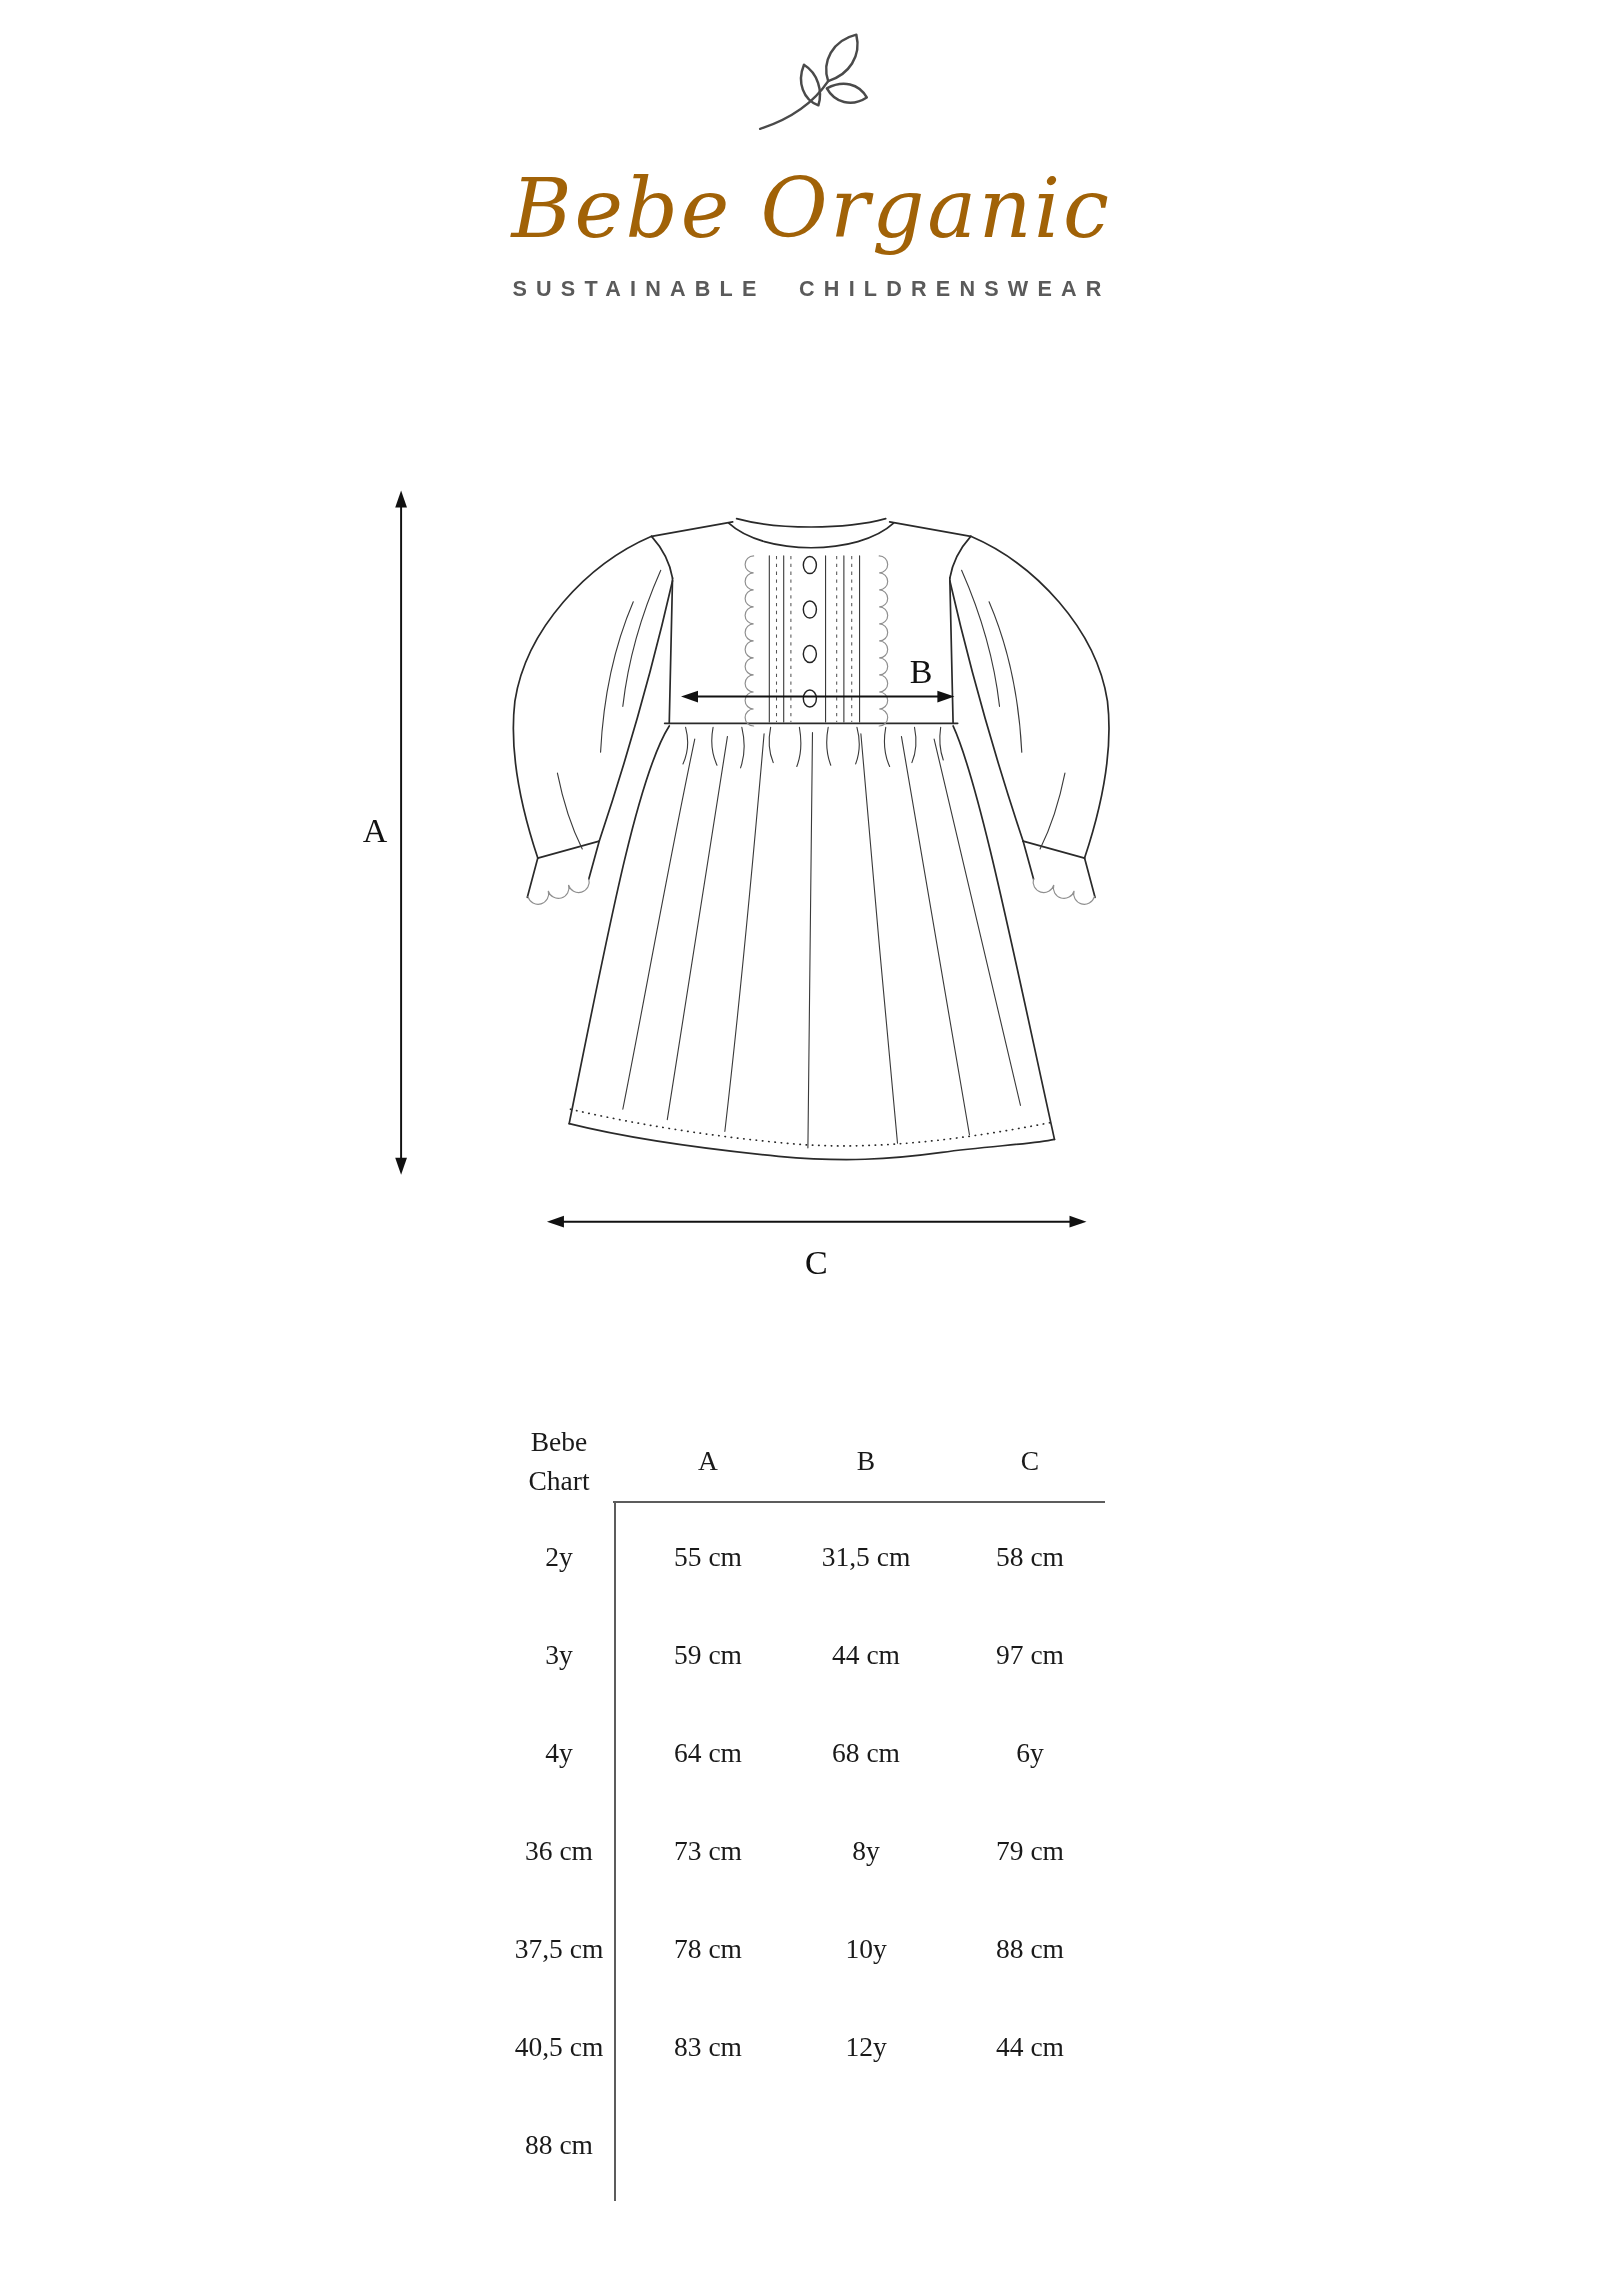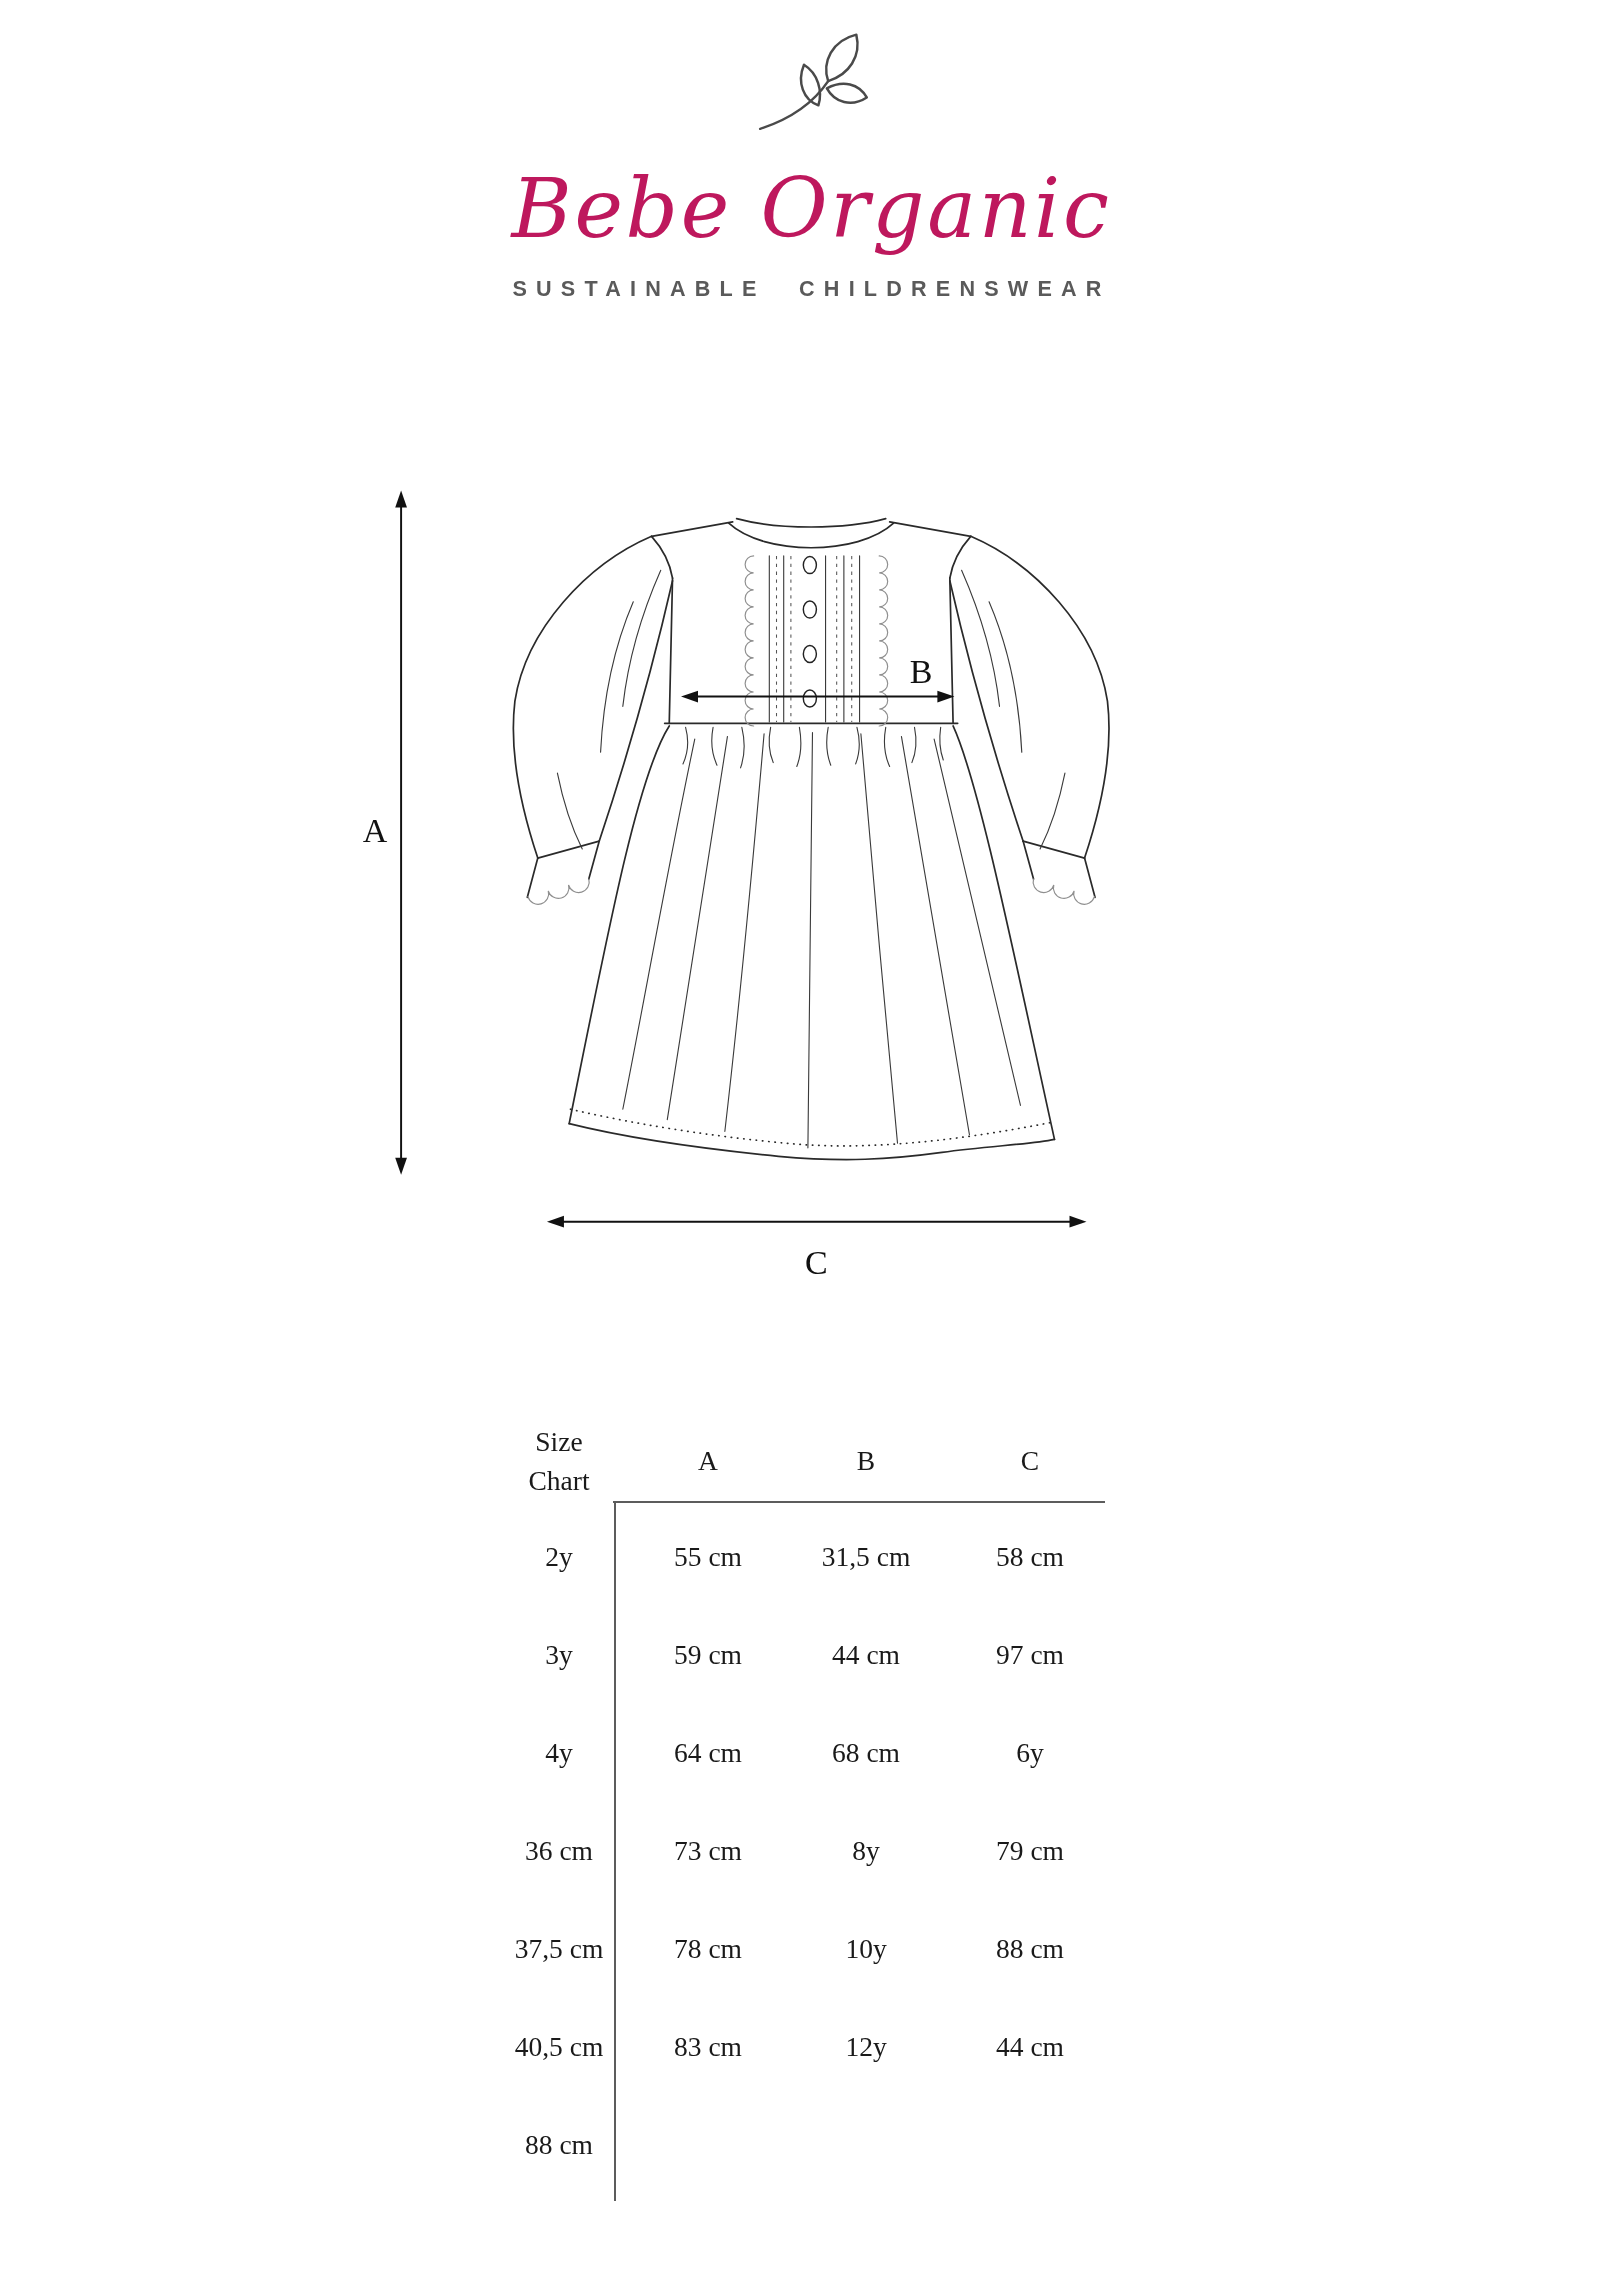--- a/index.html
+++ b/index.html
@@ -14,21 +14,21 @@
   .abs{position:absolute;}
   
   #brand-name{
     top:162px;left:50%;transform:translateX(-50%);
     font-family:"DejaVu Serif", serif;
     font-style:italic;
     font-weight:400;
     font-size:82px;
     line-height:1.15;
     letter-spacing:2.6px;
-    color:#be185d;
+    color:#a16207;
     white-space:nowrap;
   }
   #brand-tagline{
     top:276px;left:50%;transform:translateX(-50%);
     font-family:"Liberation Sans", sans-serif;
     font-size:21.6px;
     letter-spacing:9.2px;
     word-spacing:18.3px;
     color:#5a5a5a;
     white-space:nowrap;
@@ -182,21 +182,21 @@
   </g>
   <text class="measure-label" x="1248" y="1948" text-anchor="middle">C</text>
 </svg>
 
 <div class="abs" id="table-rule-h"></div>
 <div class="abs" id="table-rule-v"></div>
 
 <div id="size-chart" class="abs">
 
   <div class="cell">
-    <span class="title">Size Chart</span>
+    <span class="title">Bebe Chart</span>
   </div>
   <div class="cell">A</div>
   <div class="cell">B</div>
   <div class="cell">C</div>
 
   <div class="cell">2y</div>
   <div class="cell">55 cm</div>
   <div class="cell">31,5 cm</div>
   <div class="cell">58 cm</div>
 

